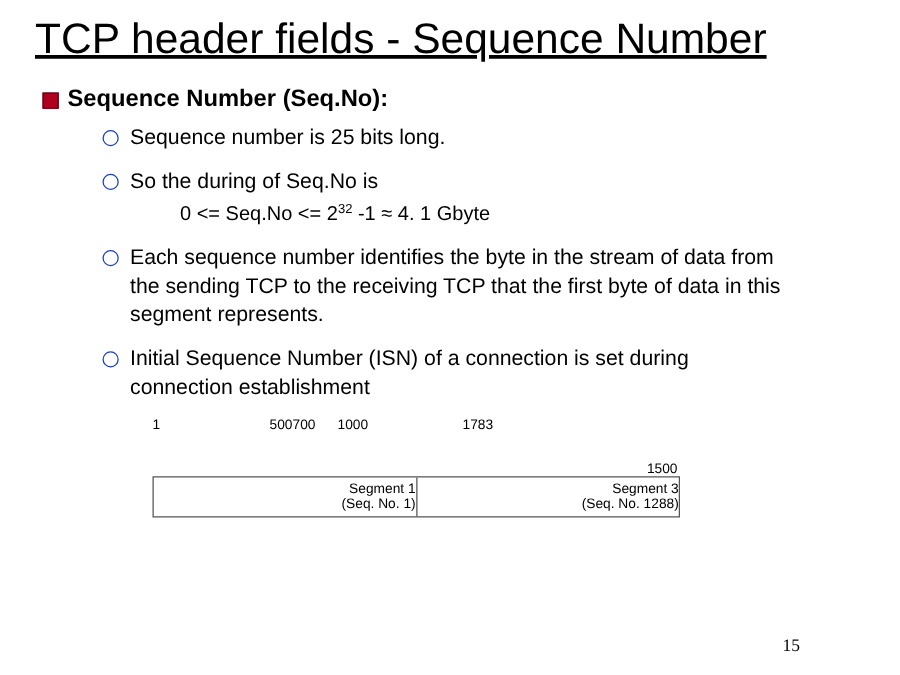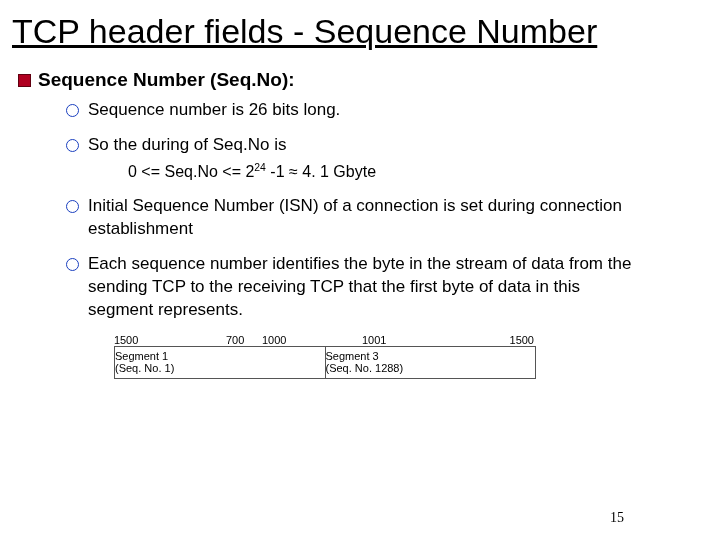--- a/index.html
+++ b/index.html
@@ -8,21 +8,21 @@
     width: 720px;
     height: 540px;
     background: #fff;
     font-family: "Comic Sans MS", "Comic Sans", cursive, sans-serif;
     color: #000;
   }
   .slide {
     box-sizing: border-box;
     width: 664px;
     height: 540px;
-    padding: 12px 28px 0 12px;
+    padding: 12px 28px 0 28px;
     position: relative;
   }
   .title {
     font-size: 34px;
     line-height: 1.15;
     text-decoration: underline;
     margin: 0 0 18px 0;
     font-weight: 400;
   }
   ul.top {
@@ -88,73 +88,73 @@
   .seg-labels span { display: inline-block; }
   .seg-boxes {
     display: flex;
     border: 1px solid #555;
     width: 420px;
     font-family: Arial, sans-serif;
   }
   .seg-box {
     flex: 1;
     border-right: 1px solid #555;
-    text-align: left;
+    text-align: right;
     font-size: 11px;
     padding: 3px 0;
     line-height: 1.15;
   }
   .seg-box:last-child { border-right: none; }
   .pagenum {
     position: absolute;
-    right: 40px;
+    right: 24px;
     bottom: 14px;
     font-size: 14px;
     font-family: "Comic Sans MS", cursive;
   }
 </style>
 </head>
 <body>
 
 <div class="slide">
 
   <h1 class="title">TCP header fields - Sequence Number</h1>
 
   <ul class="top">
     <li>
       <span>Sequence Number (Seq.No):</span>
 
       <ul class="sub">
         <li>
-          <span>Sequence number is 26 bits long.</span>
+          <span>Sequence number is 25 bits long.</span>
         </li>
         <li>
           <span>So the during of Seq.No is</span>
           <div class="indent-line">
-            <span>0 &lt;= Seq.No &lt;= 2</span><sup>24</sup><span> -1 ≈ 4. 1 Gbyte</span>
+            <span>0 &lt;= Seq.No &lt;= 2</span><sup>32</sup><span> -1 ≈ 4. 1 Gbyte</span>
           </div>
         </li>
         <li>
-          <span>Initial Sequence Number (ISN) of a connection is set during connection establishment</span>
+          <span>Each  sequence number identifies the byte in the stream of data from the sending TCP to the receiving TCP that the first byte of data in this segment represents.</span>
         </li>
         <li>
-          <span>Each  sequence number identifies the byte in the stream of data from the sending TCP to the receiving TCP that the first byte of data in this segment represents.</span>
+          <span>Initial Sequence Number (ISN) of a connection is set during connection establishment</span>
         </li>
       </ul>
     </li>
   </ul>
 
   <div class="segments">
     <div class="seg-labels">
       <span style="width:6px;">1</span>
-      <span style="width:106px;text-align:left;">500</span>
+      <span style="width:106px;text-align:right;">500</span>
       <span style="width:36px;">700</span>
       <span style="width:100px;text-align:left;">1000</span>
-      <span style="width:42px;">1001</span>
-      <span style="flex:1;text-align:right;">1500</span>
+      <span style="width:42px;">1783</span>
+      <span style="flex:1;text-align:right;margin-top:35px;">1500</span>
     </div>
     <div class="seg-boxes">
       <div class="seg-box">
         <div>Segment 1</div>
         <div>(Seq. No. 1)</div>
       </div>
       <div class="seg-box">
         <div>Segment 3</div>
         <div>(Seq. No. 1288)</div>
       </div>

